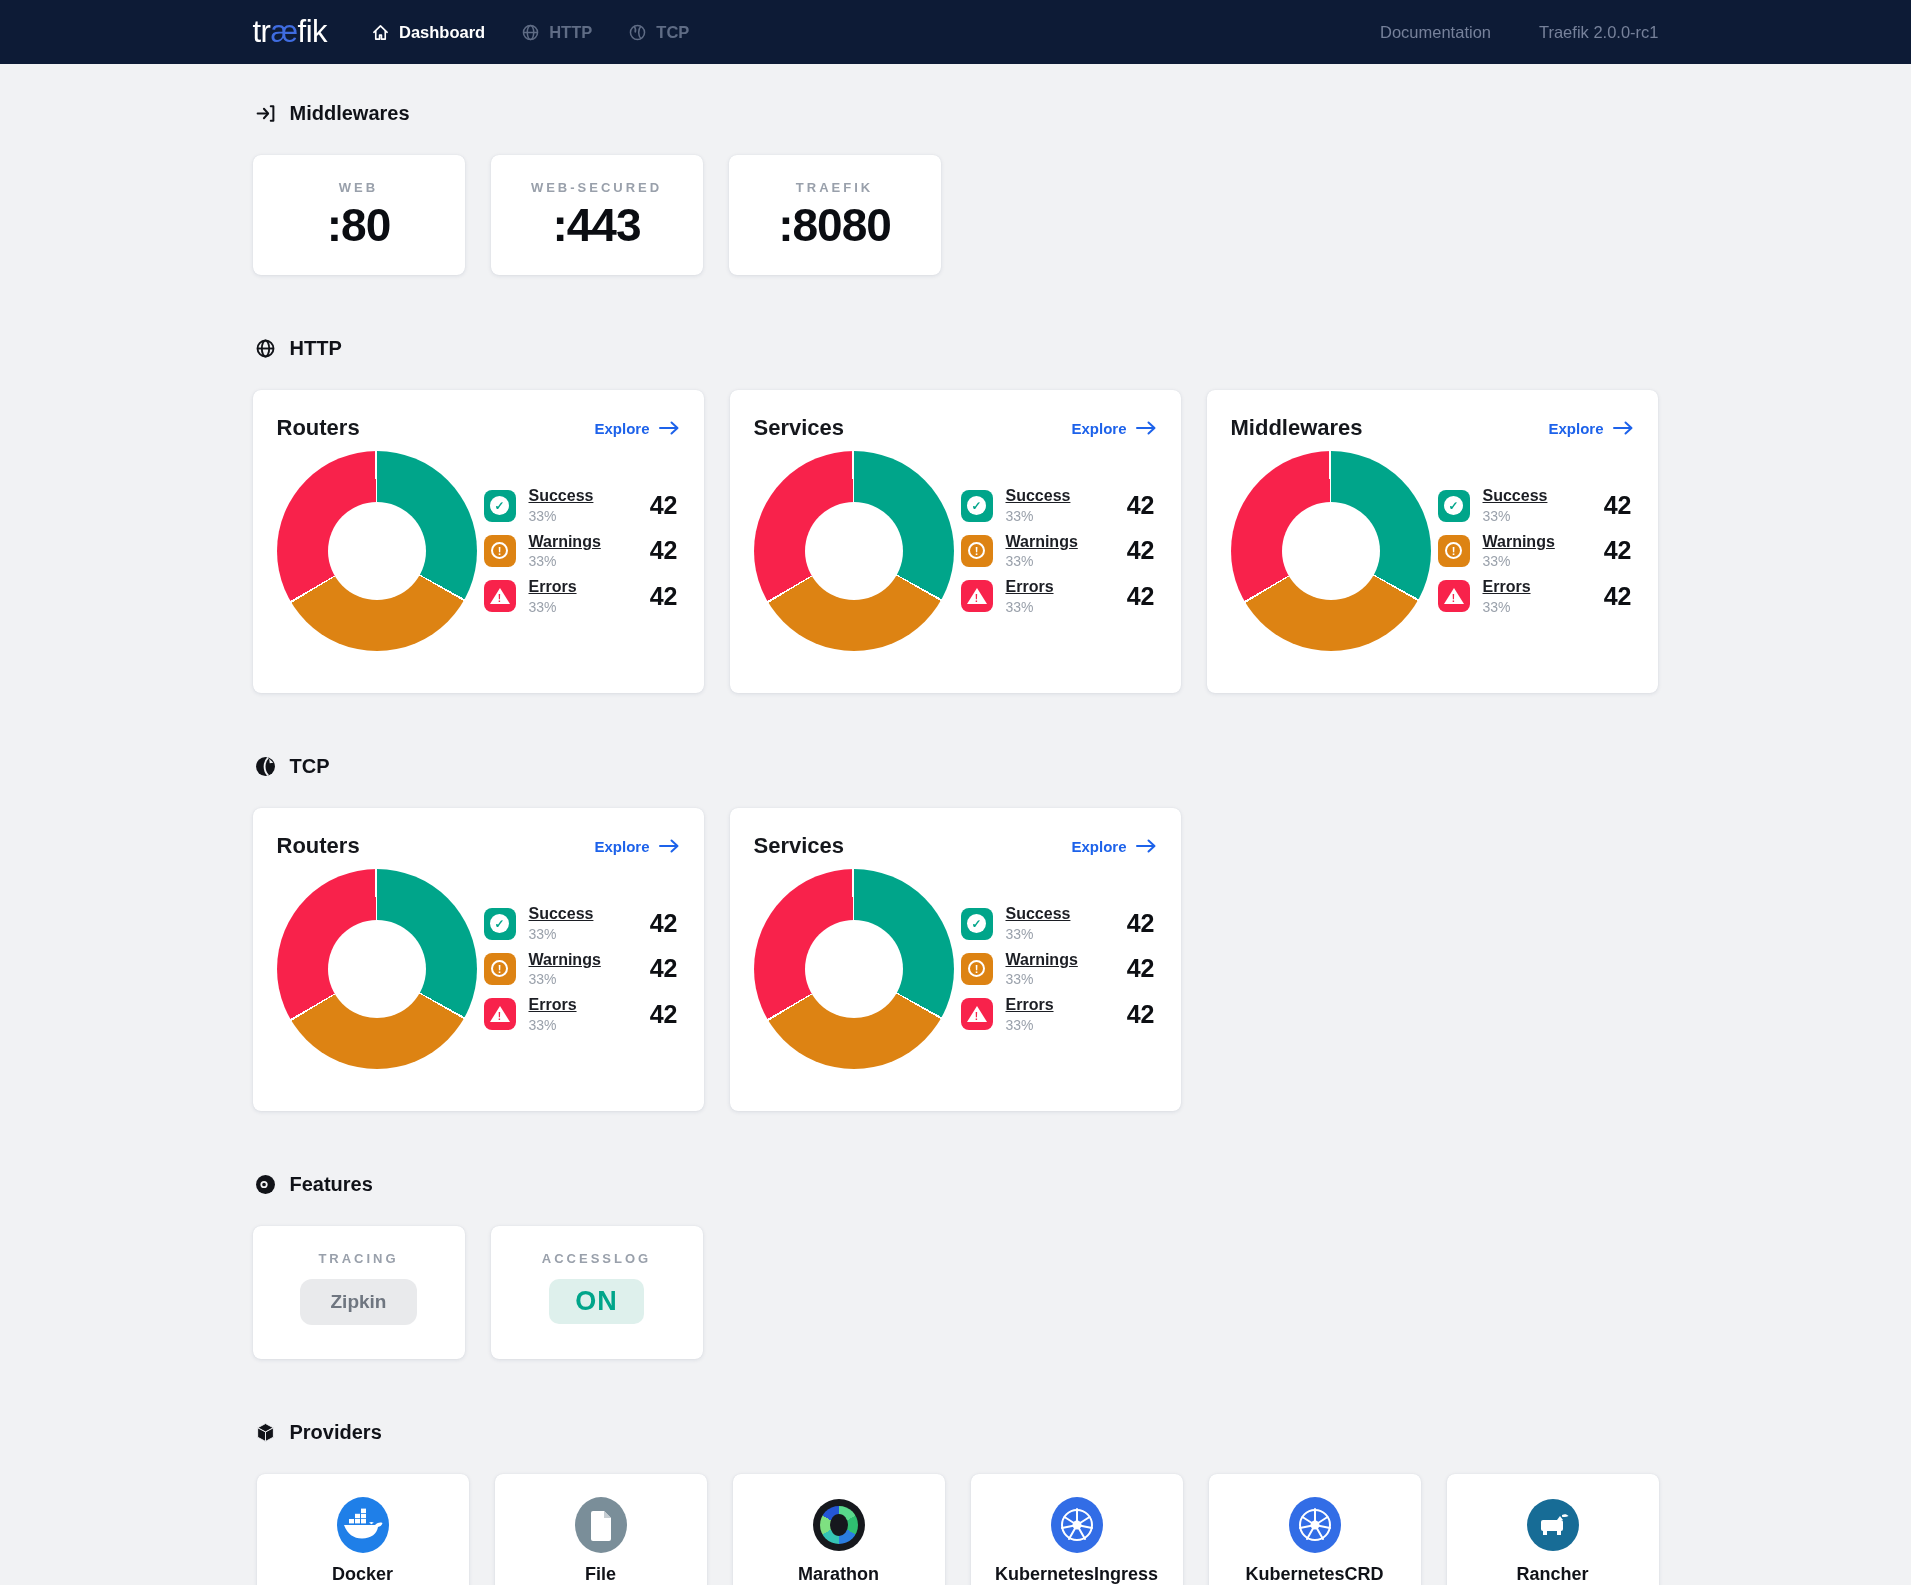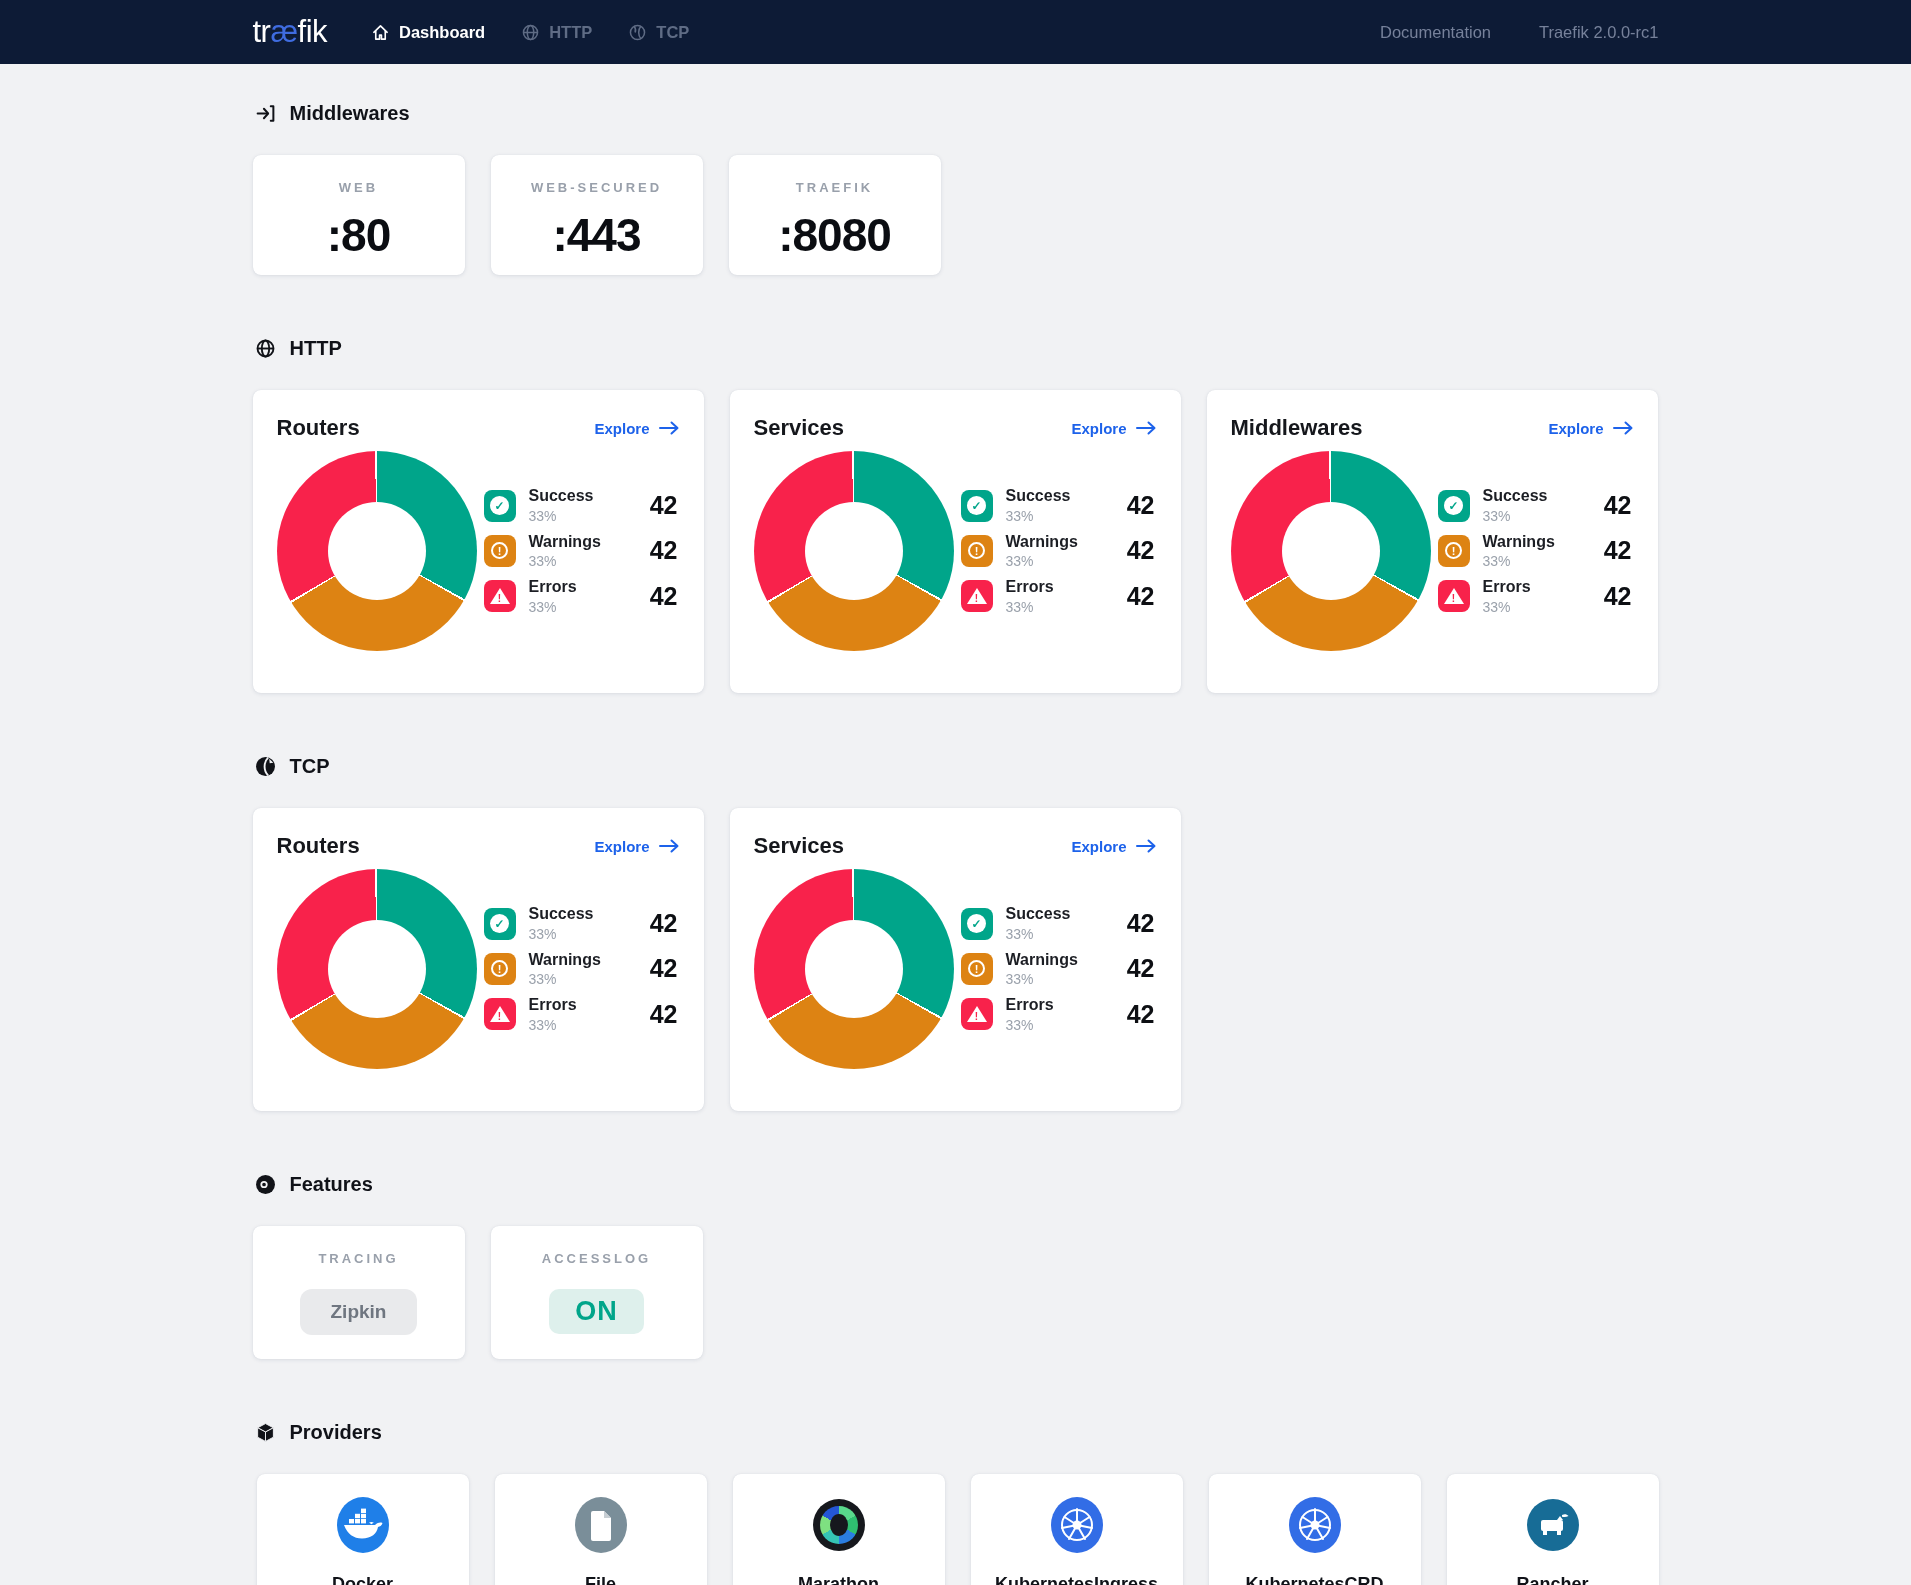--- a/index.html
+++ b/index.html
@@ -28,21 +28,20 @@
   .nav-right .nav-version { color:#76819a; font-size:16.5px; }
 
   
   .main { width:1406px; margin:0 auto; padding-top:38px; }
   .section-header { display:flex; align-items:center; gap:14px; margin:0 0 30px 2px; }
   .section-title { font-size:20px; font-weight:700; color:#101218; }
   .cards-row { display:flex; gap:26px; margin-bottom:62px; }
   .card {
     background:#ffffff; border-radius:8px;
     box-shadow:0 1px 4px rgba(23,43,77,.10), 0 0 1px rgba(23,43,77,.10);
-    gap:10px;
   }
   .card-small { width:212px; height:120px; display:flex; flex-direction:column; align-items:center; }
   .caption { margin-top:25px; font-size:13px; font-weight:600; letter-spacing:3px; color:#99a0ab; }
   .ep-value { margin-top:5px; font-size:46px; font-weight:800; letter-spacing:-1px; color:#0b0d12; line-height:1.1; }
 
   
   .chart-card { width:451px; height:303px; padding:25px 24px 0 24px; }
   .chart-head { display:flex; justify-content:space-between; align-items:center; }
   .chart-title { font-size:22px; font-weight:700; color:#15171c; }
   .explore { display:flex; align-items:center; gap:8px; color:#1d62ea; font-size:15px; font-weight:700; cursor:pointer; }
@@ -50,21 +49,21 @@
   .donut { width:200px; height:200px; border-radius:50%; position:relative; flex:none; }
   .donut::after { content:""; position:absolute; inset:51px; background:#ffffff; border-radius:50%; }
   .legend { width:194px; display:flex; flex-direction:column; gap:9px; margin-right:2px; }
   .legend-row { display:flex; align-items:center; gap:13px; }
   .badge { width:32px; height:32px; border-radius:8px; flex:none; display:flex; align-items:center; justify-content:center; position:relative; }
   .badge .chk-circle { width:19px; height:19px; background:#fff; border-radius:50%; display:flex; align-items:center; justify-content:center; font-size:12px; font-weight:700; color:#00a58a; }
   .badge .warn-circle { width:17px; height:17px; border:2px solid #fff; border-radius:50%; display:flex; align-items:center; justify-content:center; font-size:11px; font-weight:700; color:#fff; }
   .badge .tri { width:0; height:0; border-left:10px solid transparent; border-right:10px solid transparent; border-bottom:16px solid #ffffff; position:relative; }
   .badge .tri-bang { position:absolute; left:50%; top:56%; transform:translate(-50%,-50%); font-size:10px; font-weight:800; color:#f8224b; }
   .legend-text { flex:1; line-height:1.15; }
-  .lt-label { font-size:16px; font-weight:600; color:#1c1e24; }
+  .lt-label { font-size:16px; font-weight:600; color:#1c1e24;text-decoration:underline; }
   .lt-pct { font-size:14px; color:#9aa1ab; margin-top:2px; }
   .lt-value { font-size:25px; font-weight:700; color:#0d0f13; }
 
   
   .feature-card { height:133px; }
   .pill { margin-top:13px; background:#e9eaec; color:#6f7680; font-size:19px; font-weight:600; padding:12px 31px; border-radius:12px; }
   .pill.on { background:#def0ec; color:#00a58a; font-size:27px; font-weight:700; padding:7px 26px; border-radius:10px; letter-spacing:1px; }
 
   
   .provider-card { height:136px; cursor:default; }

